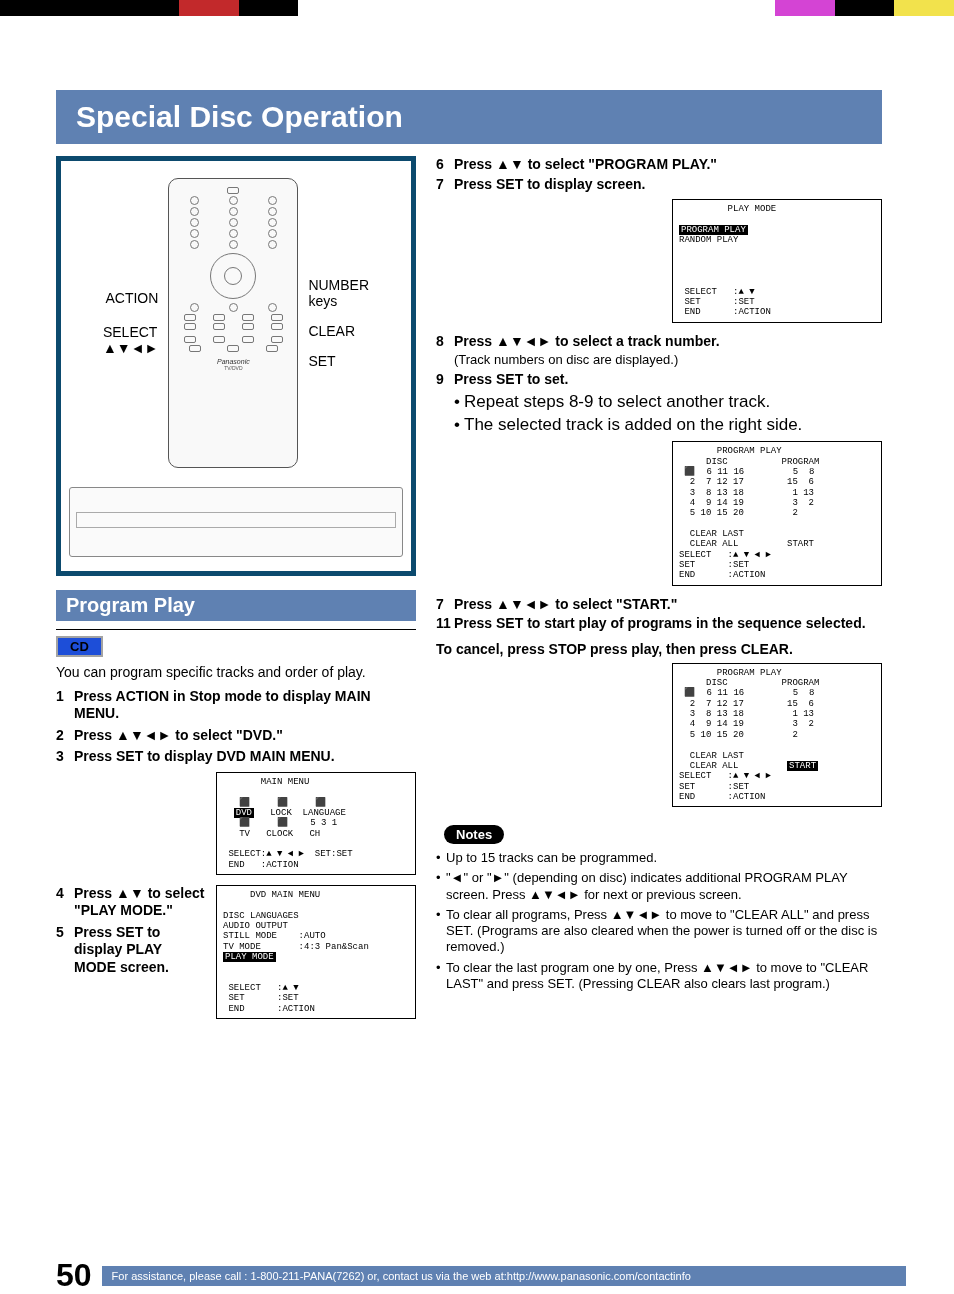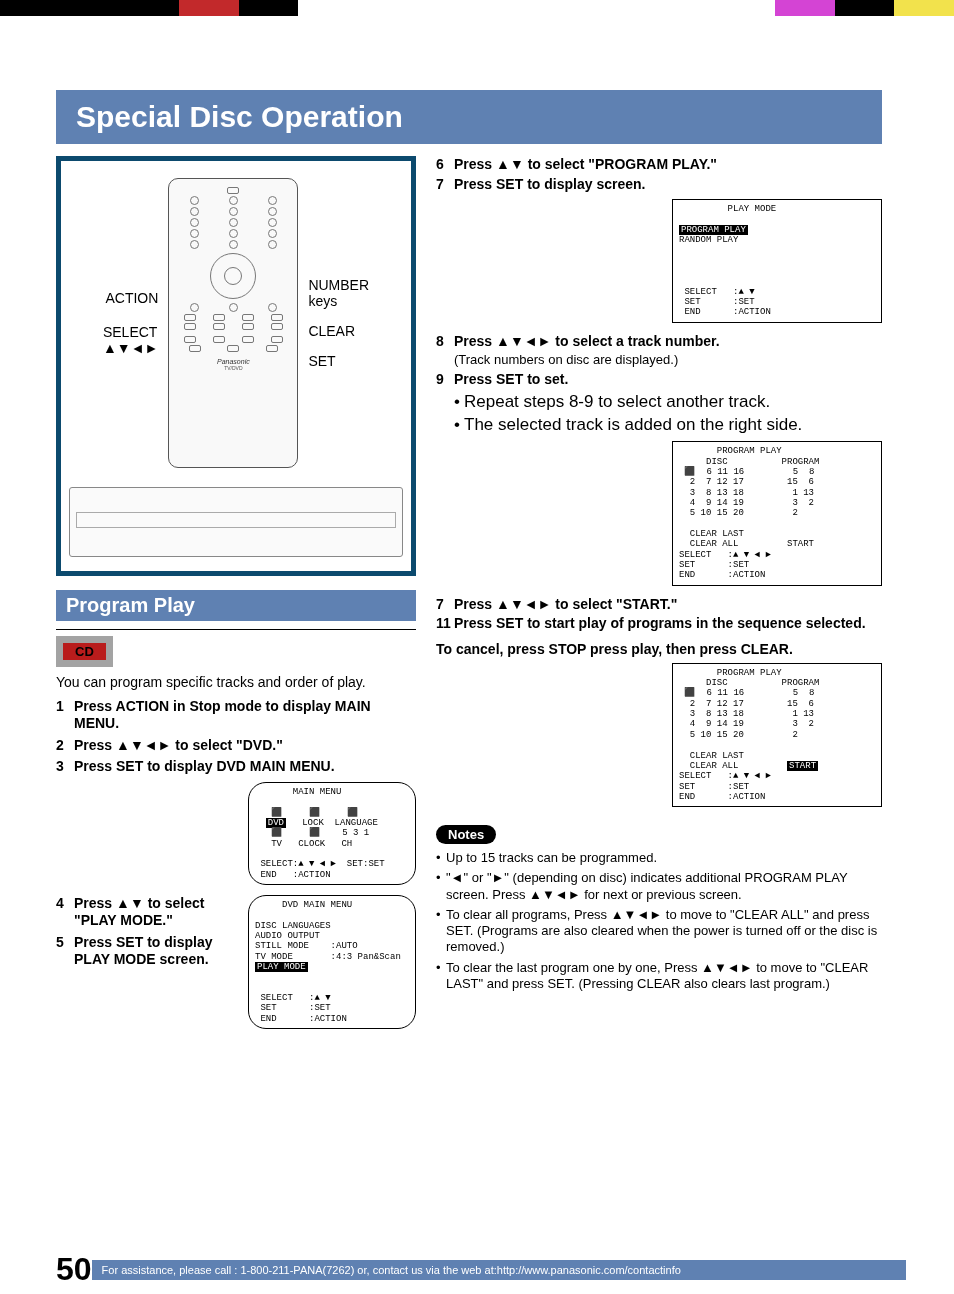--- a/index.html
+++ b/index.html
@@ -18,41 +18,41 @@
   .remote { width: 130px; height: 290px; border: 1.5px solid #555; border-radius: 10px; background: #f9f9f9; position: relative; padding: 6px; font-size: 5px; color: #555; }
   .remote .row { display: flex; justify-content: space-around; margin: 2px 0; }
   .remote .btn-circle { width: 9px; height: 9px; border: 0.7px solid #777; border-radius: 50%; }
   .remote .btn-rect { width: 12px; height: 7px; border: 0.7px solid #777; border-radius: 2px; }
   .remote .dpad { width: 46px; height: 46px; border: 0.8px solid #777; border-radius: 50%; margin: 4px auto; position: relative; }
   .remote .dpad::before { content: ""; position: absolute; top:50%; left:50%; transform:translate(-50%,-50%); width:16px; height:16px; border:0.7px solid #777; border-radius:50%; }
   .remote .brand { text-align: center; font-size: 7px; margin-top: 6px; color: #333; font-style: italic; }
   .device { margin-top: 14px; border: 1px solid #888; height: 70px; border-radius: 3px; position: relative; background: #fafafa; }
   .device::before { content: ""; position: absolute; top: 24px; left: 6px; right: 6px; height: 14px; border: 0.5px solid #aaa; }
   .section-bar { background: #5f81b2; color: #fff; font-size: 20px; font-weight: bold; padding: 4px 10px; margin: 14px 0 8px; }
-  .cd-badge { display: inline-block; border: 7px solid #a3a3a3; padding: 1px 12px; font-size: 13px; font-weight: bold; background: #b91c1c; margin-bottom: 6px; }
+  .cd-badge { display: inline-block; border: 2px solid #a3a3a3; padding: 1px 12px; font-size: 13px; font-weight: bold; background: #1d4ed8; margin-bottom: 6px; }
   .body-text { font-size: 14px; line-height: 1.35; margin-bottom: 6px; }
   .steps { font-size: 14px; }
   .step { display: flex; margin-bottom: 4px; }
   .step-num { font-weight: bold; width: 18px; flex-shrink: 0; }
   .step-text { font-weight: bold; flex: 1; line-height: 1.25; }
   .step-note { font-size: 13px; margin-left: 18px; margin-bottom: 4px; }
   .bullets { margin-left: 18px; font-size: 17px; }
   .bullets li { list-style: none; position: relative; padding-left: 10px; margin-bottom: 2px; line-height: 1.25; }
   .bullets li::before { content: "•"; position: absolute; left: 0; }
   .osd { border: 1px solid #000; background: #fff; font-family: "Courier New", monospace; font-size: 9px; color: #000; padding: 4px 6px; line-height: 1.15; white-space: pre; margin: 6px 0 10px auto; width: 210px; }
   .osd .hl { background: #000; color: #fff; padding: 0 2px; display: inline-block; }
-  .osd-small { width: 168px; border-radius: 18px; }
+  .osd-small { width: 200px; }
   .osd-block { margin-left: auto; }
-  .notes-badge { display: inline-block; background: #000; color: #fff; border-radius: 12px; padding: 2px 12px; font-size: 13px; font-weight: bold; margin: 8px 0 6px; }
+  .notes-badge { display: inline-block; background: #000; color: #fff; border-radius: 12px; padding: 2px 12px; font-size: 13px; font-weight: bold; margin: 8px 8px 6px; }
   .notes-list { font-size: 13px; }
   .notes-list li { list-style: none; padding-left: 10px; position: relative; margin-bottom: 4px; line-height: 1.25; }
   .notes-list li::before { content: "•"; position: absolute; left: 0; }
   .left-bottom-row { display: flex; gap: 10px; align-items: flex-start; }
   .left-bottom-steps { flex: 1; }
-  .footer { position: absolute; bottom: 6px; left: 56px; right: 48px; display: flex; align-items: center; }
+  .footer { position: absolute; bottom: 0; left: 56px; right: 48px; display: flex; align-items: center; gap: 10px; }
   .page-num { font-size: 32px; font-weight: bold; }
   .footer-bar { background: #5f81b2; color: #fff; font-size: 11px; padding: 4px 10px; flex: 1; }
   .cancel-text { font-size: 14px; font-weight: bold; margin: 8px 0 4px; }
   .col-right .step { margin-bottom: 2px; }
 </style>
 </head>
 <body>
 <div class="page">
 
 <div class="color-bars">

